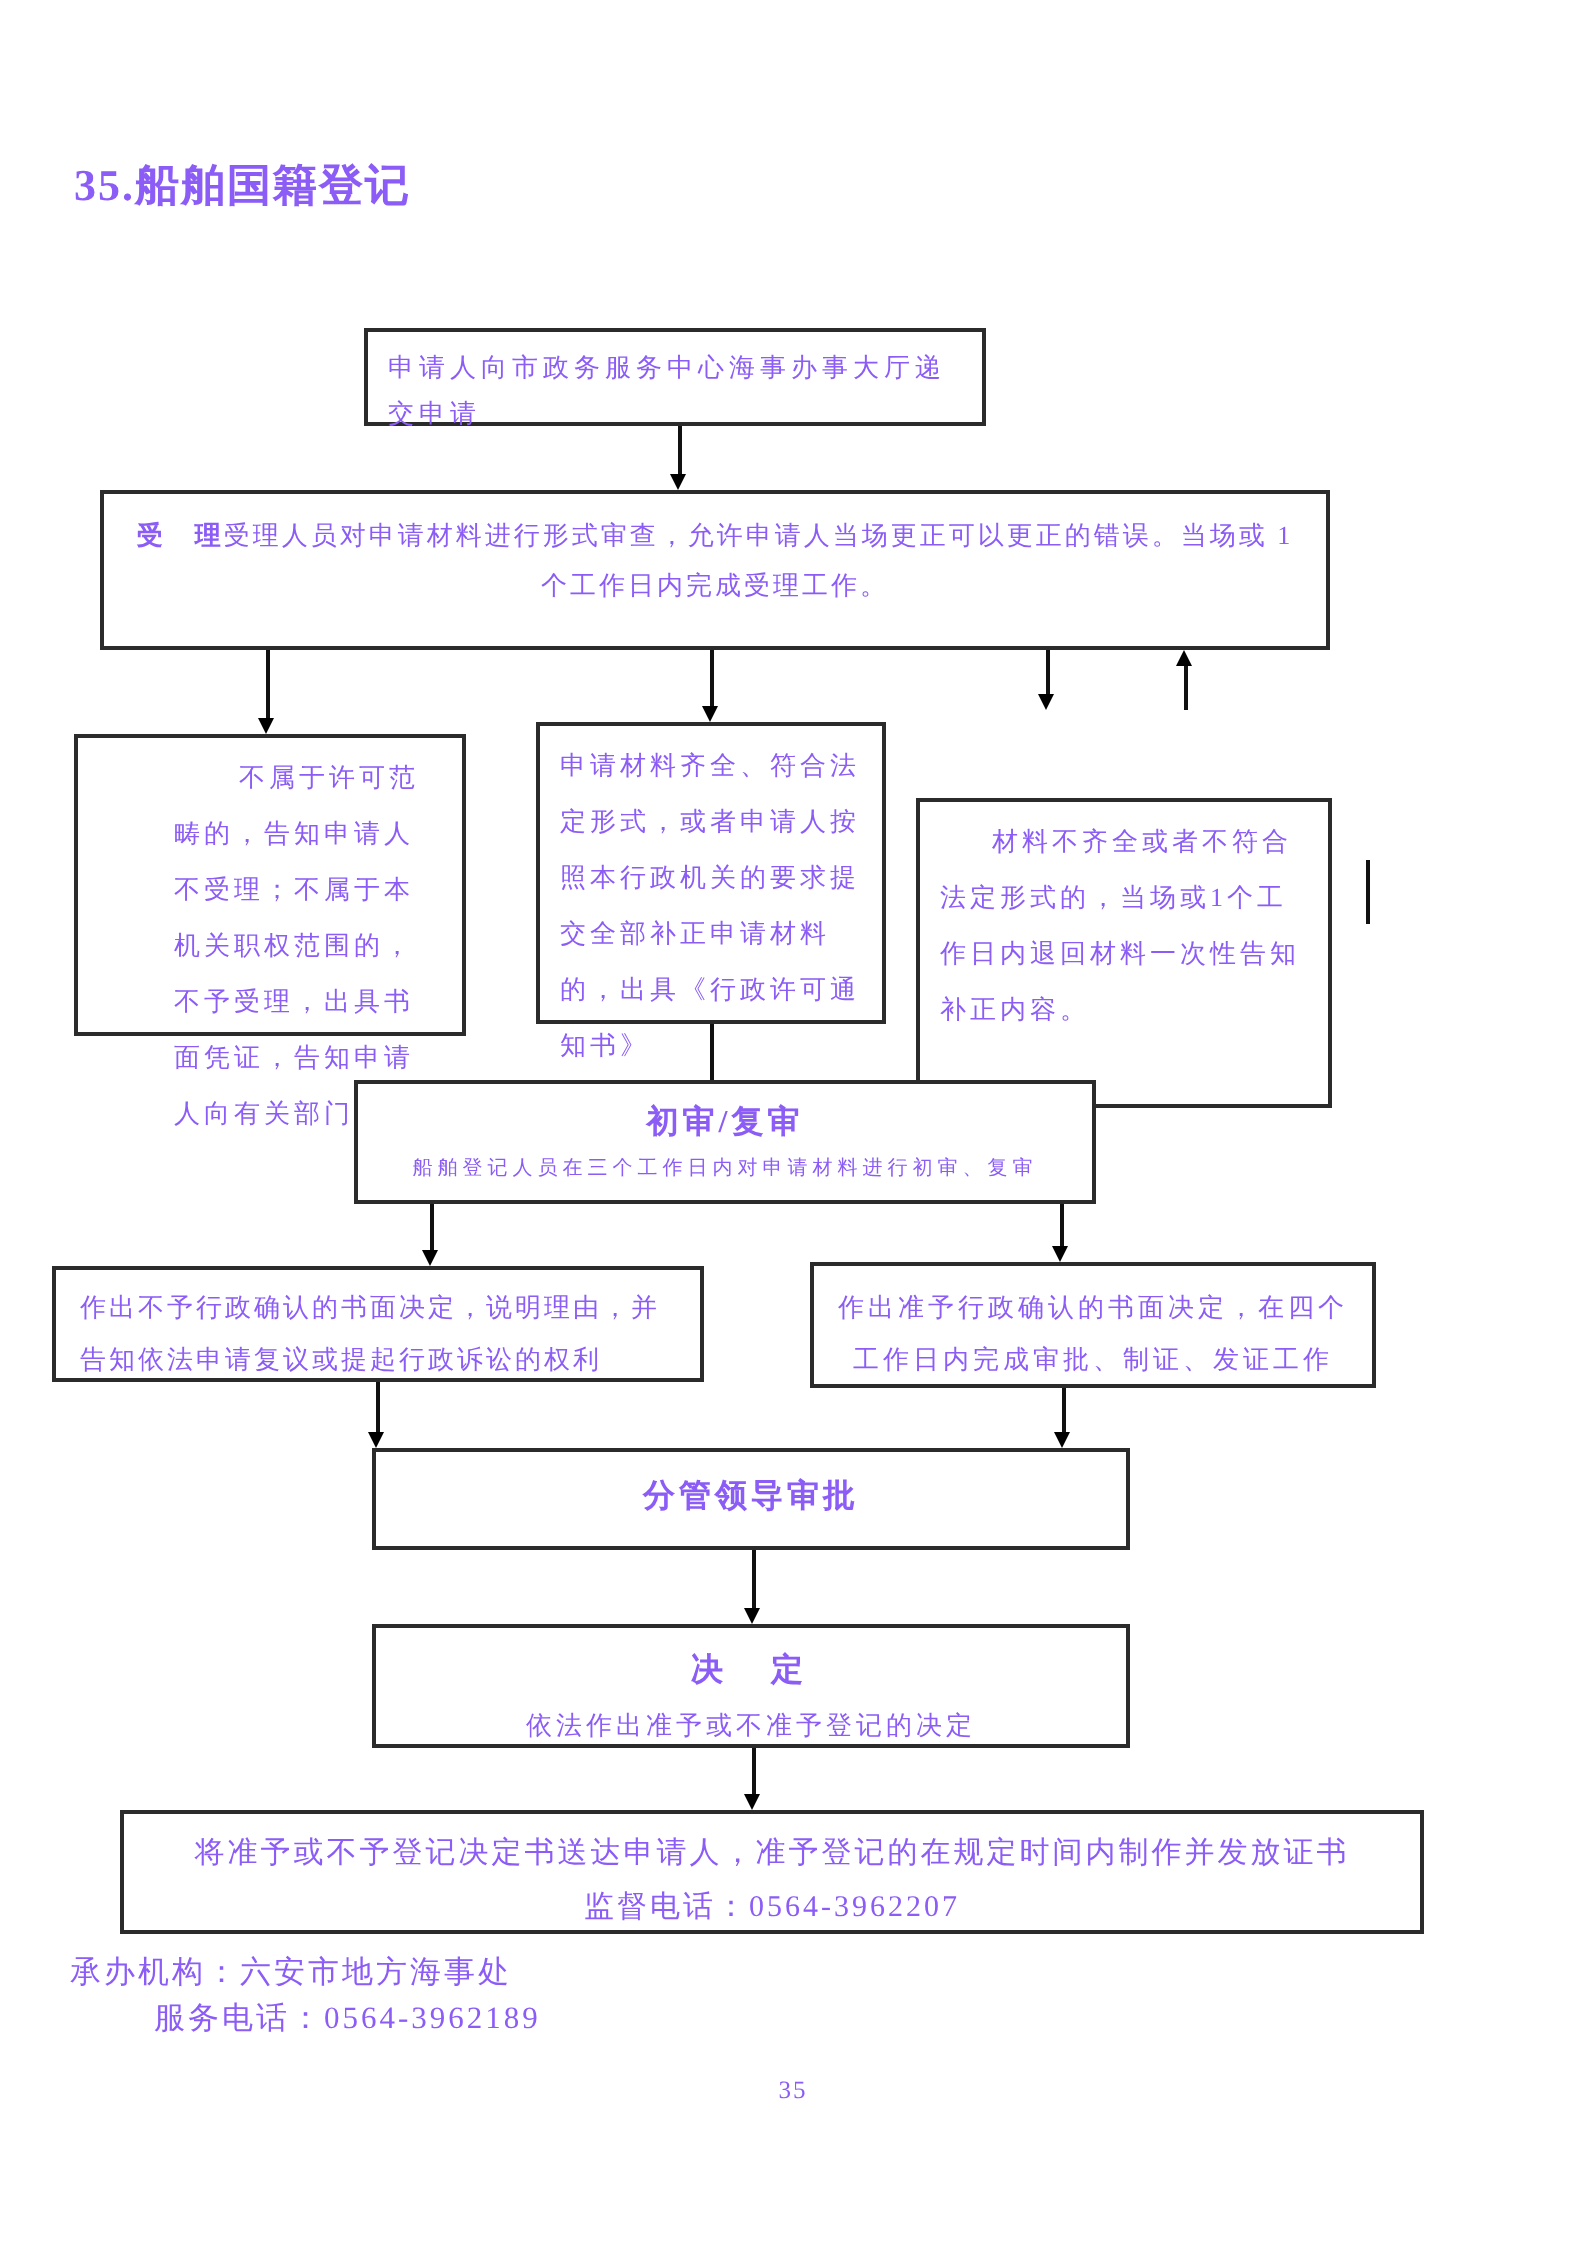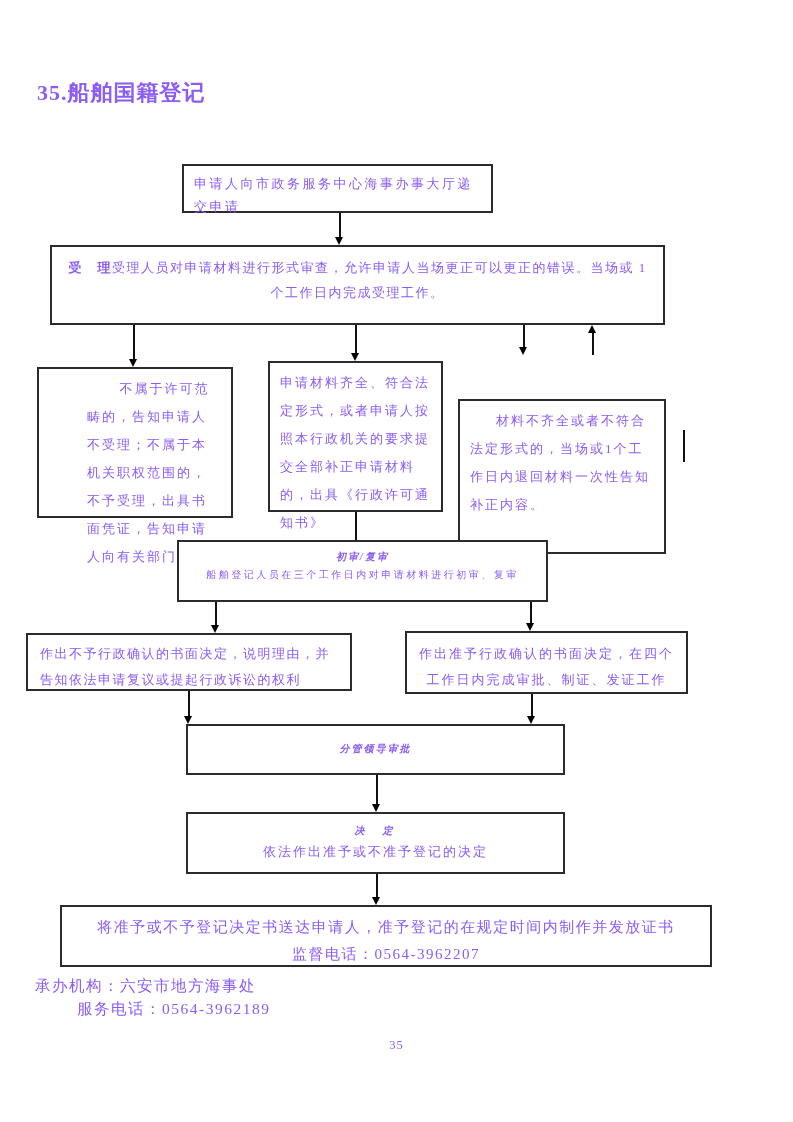--- a/index.html
+++ b/index.html
@@ -23,21 +23,21 @@
     box-sizing:border-box;
     font-size:13px;
     line-height:2.05;
     letter-spacing:2px;
   }
   .fbox p { margin:0; }
   .pad { padding:6px 10px; }
   .center { text-align:center; }
   .indent25 { text-indent:2.5em;padding-left:48px; }
   .indent2  { text-indent:2em; }
-  .btitle { font-weight:bold; font-size:10px;font-style:italic; }
+  .btitle { font-weight:bold; font-size:16px; }
   .vline { position:absolute; width:1.5px; background:#111; }
   .ah { position:absolute; width:0; height:0;
         border-left:4.5px solid transparent; border-right:4.5px solid transparent; }
   .ah.down { border-top:8px solid #000; }
   .ah.up   { border-bottom:8px solid #000; }
   .footer-line { position:absolute; font-size:15.5px; letter-spacing:1.5px; }
   .pageno { position:absolute; top:1038px; left:0; width:100%;
             text-align:center; font-size:12.5px; letter-spacing:1px; }
 </style>
 </head>

